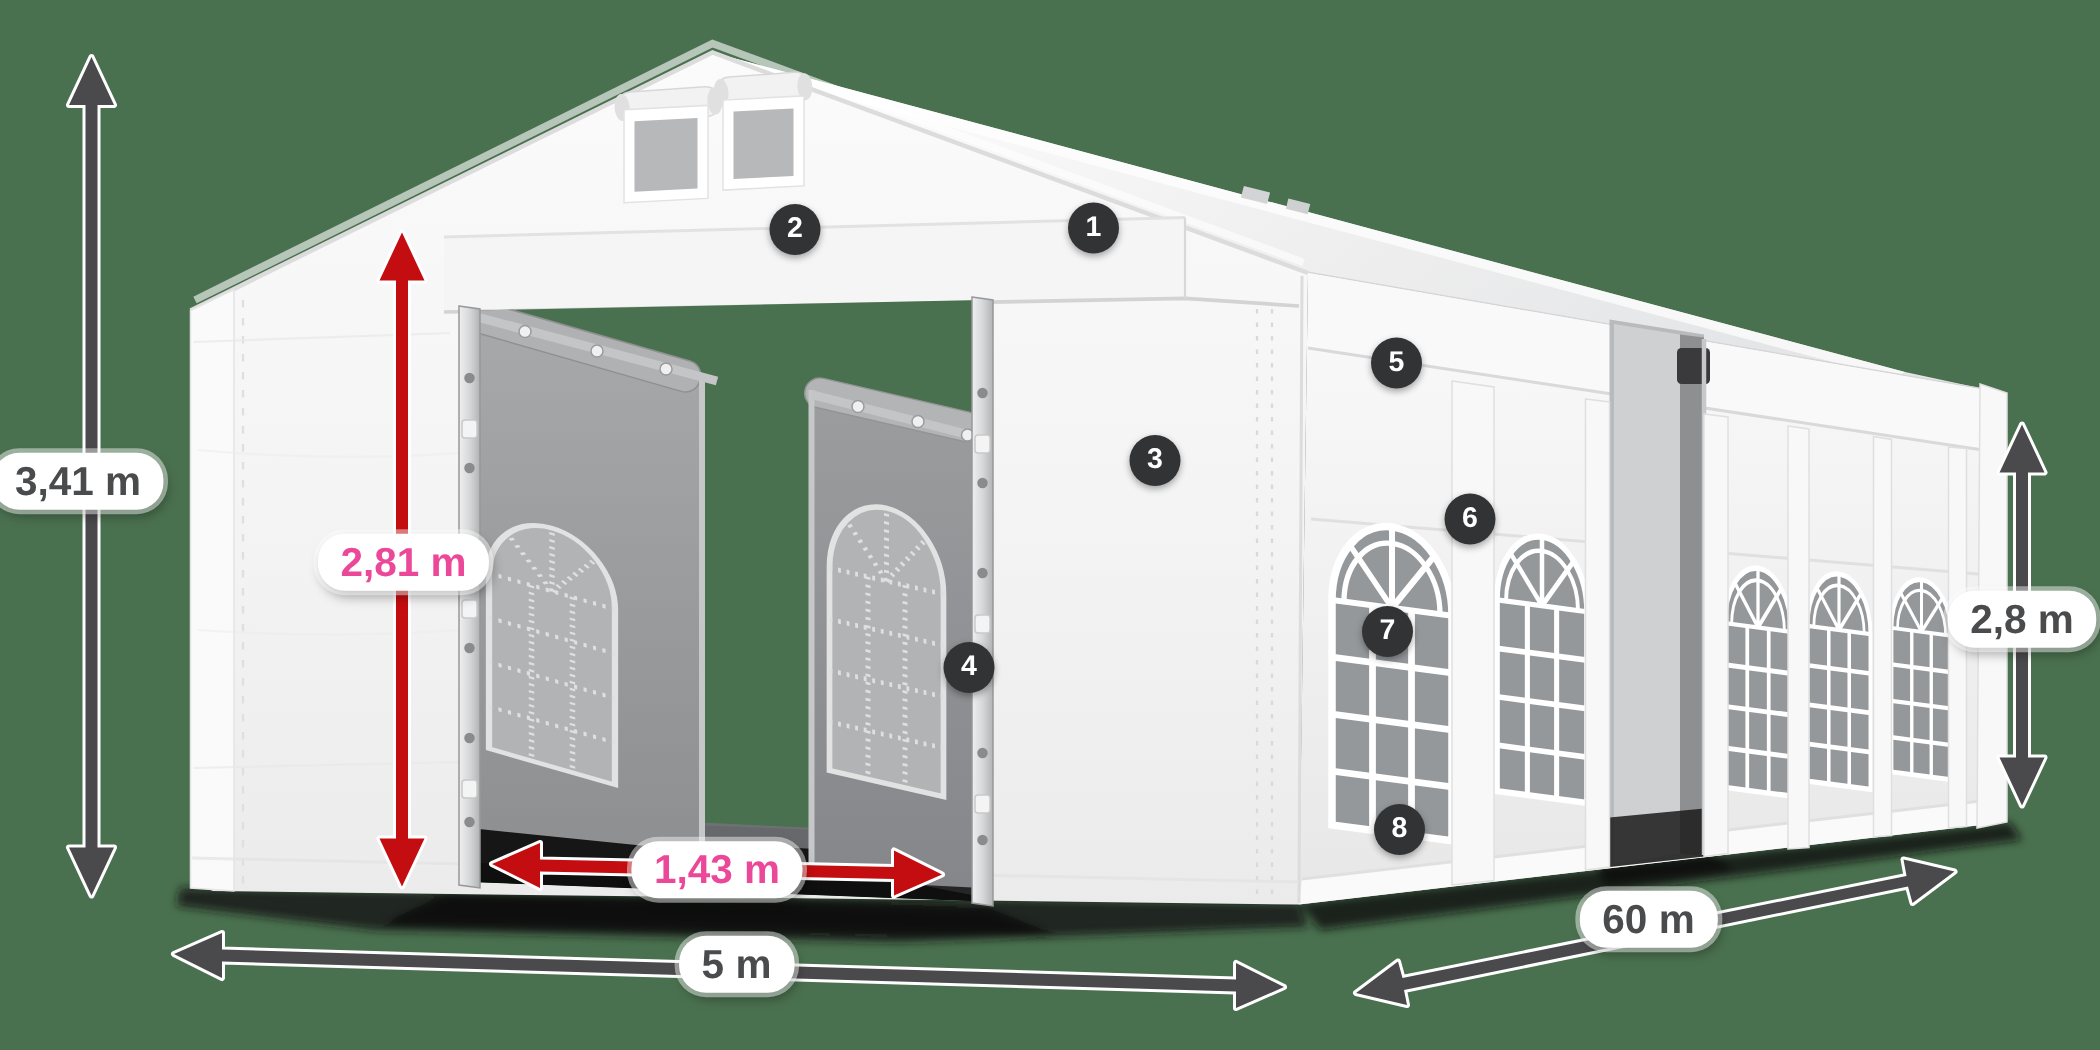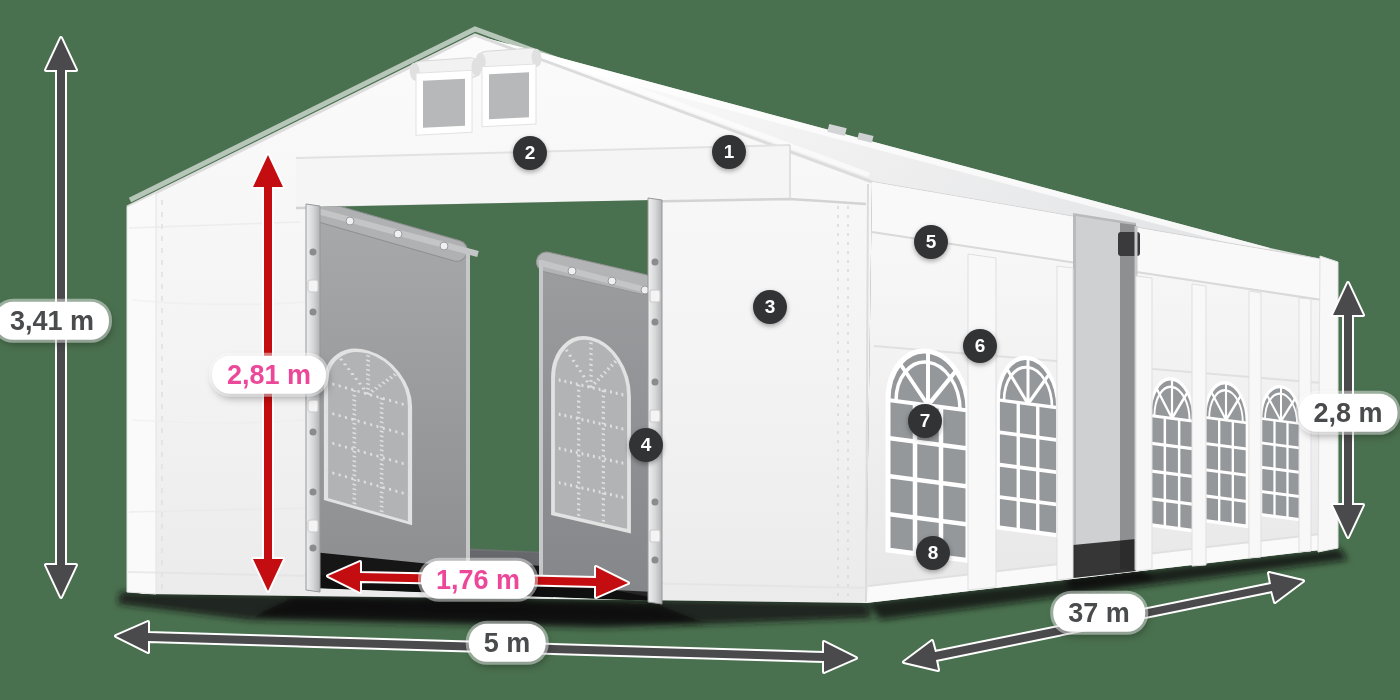--- a/index.html
+++ b/index.html
@@ -264,23 +264,23 @@
     <polygon fill="#c40d10" stroke="#ffffff" stroke-width="4" points="268,155 283,187 272,187 272,559 283,559 268,591 253,559 264,559 264,187 253,187"></polygon>
     <polygon fill="#c40d10" stroke="#ffffff" stroke-width="4" points="328,576 360,592 360,581 596,586 596,597 628,583 596,567 596,578 360,573 360,562"></polygon>
     <polygon fill="#4a4a4c" stroke="#ffffff" stroke-width="4" points="116,636 148,652 148,641 824,661 824,672 856,658 824,642 824,653 148,633 148,622"></polygon>
     <polygon fill="#4a4a4c" stroke="#ffffff" stroke-width="4" points="904,662 938,670 936,660 1272,591 1275,602 1303,581 1269,573 1271,584 935,652 932,641"></polygon>
     <polygon fill="#4a4a4c" stroke="#ffffff" stroke-width="4" points="1348,283 1363,315 1352,315 1352,505 1363,505 1348,537 1333,505 1344,505 1344,315 1333,315"></polygon>
   </g>
 </svg>
 
   <div class="pill" style="left:52px;top:321px">3,41 m</div>
   <div class="pill red" style="left:269px;top:375px">2,81 m</div>
-  <div class="pill red" style="left:478px;top:580px">1,76 m</div>
-  <div class="pill" style="left:507px;top:643px">5 m</div>
-  <div class="pill" style="left:1099px;top:613px">37 m</div>
+  <div class="pill red" style="left:478px;top:580px">1,43 m</div>
+  <div class="pill" style="left:491px;top:643px">5 m</div>
+  <div class="pill" style="left:1099px;top:613px">60 m</div>
   <div class="pill" style="left:1348px;top:413px">2,8 m</div>
 
   <div class="badge" style="left:729px;top:152px">1</div>
   <div class="badge" style="left:530px;top:153px">2</div>
   <div class="badge" style="left:770px;top:307px">3</div>
   <div class="badge" style="left:646px;top:445px">4</div>
   <div class="badge" style="left:931px;top:242px">5</div>
   <div class="badge" style="left:980px;top:346px">6</div>
   <div class="badge" style="left:925px;top:421px">7</div>
   <div class="badge" style="left:933px;top:553px">8</div>

